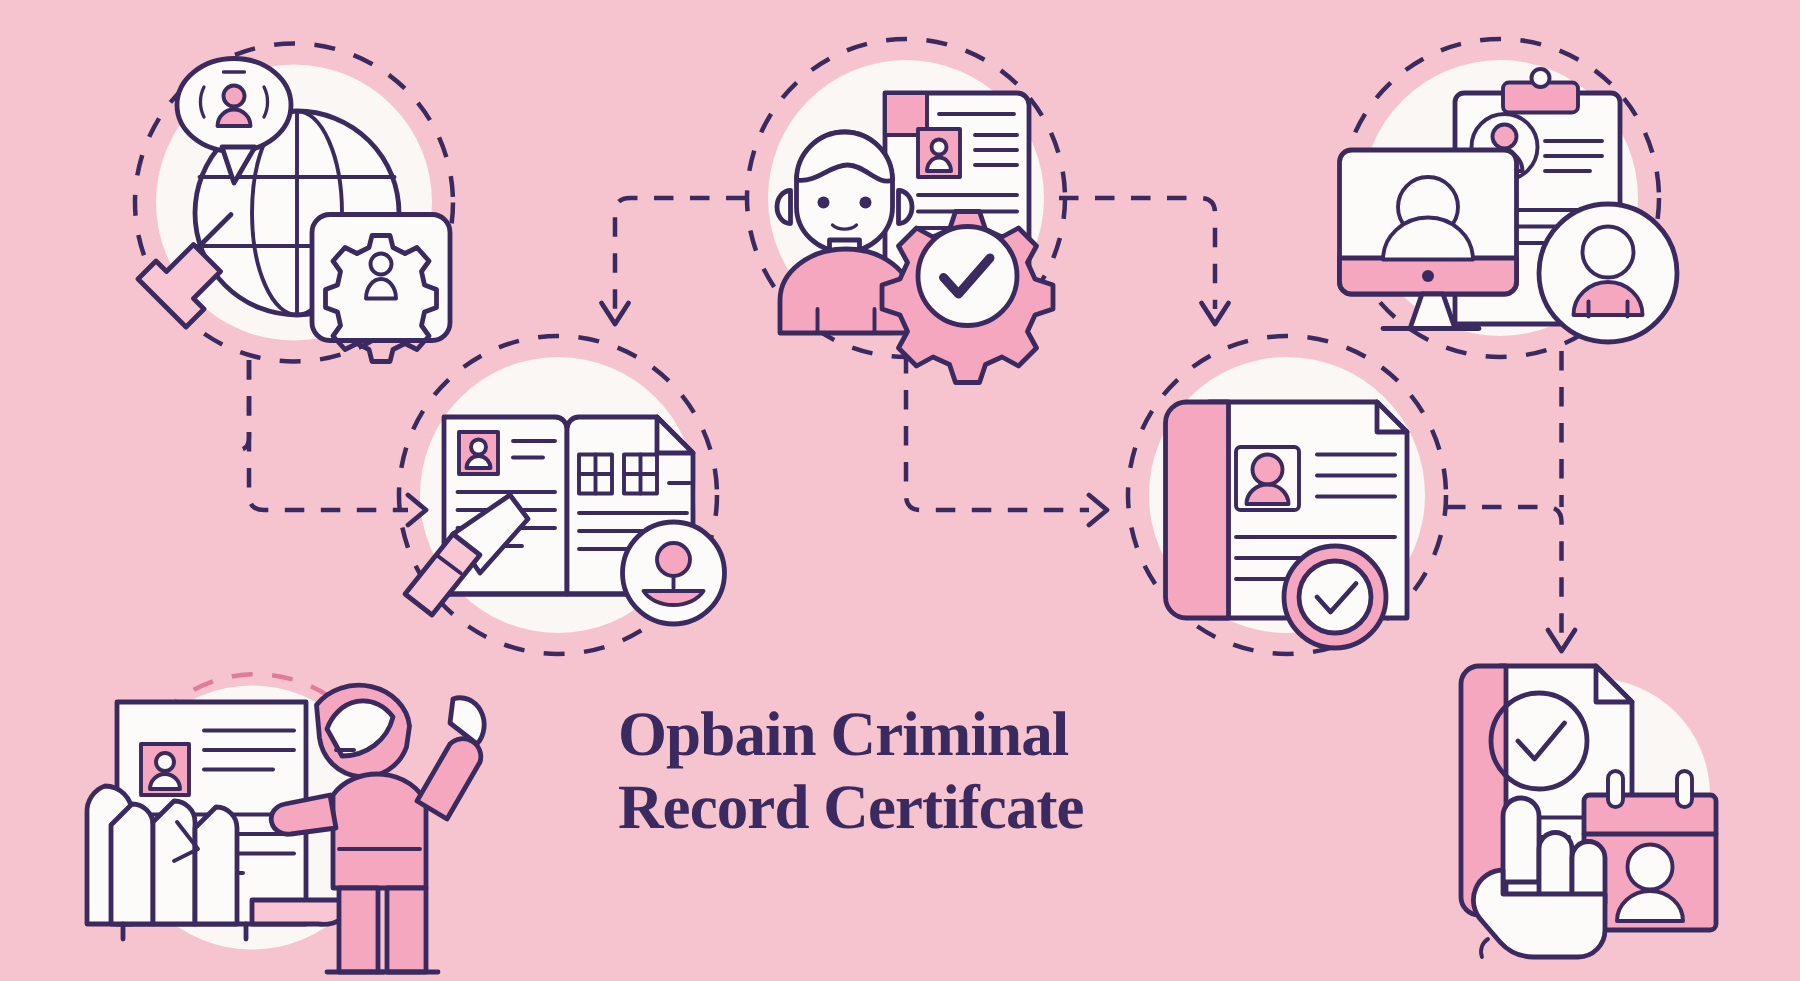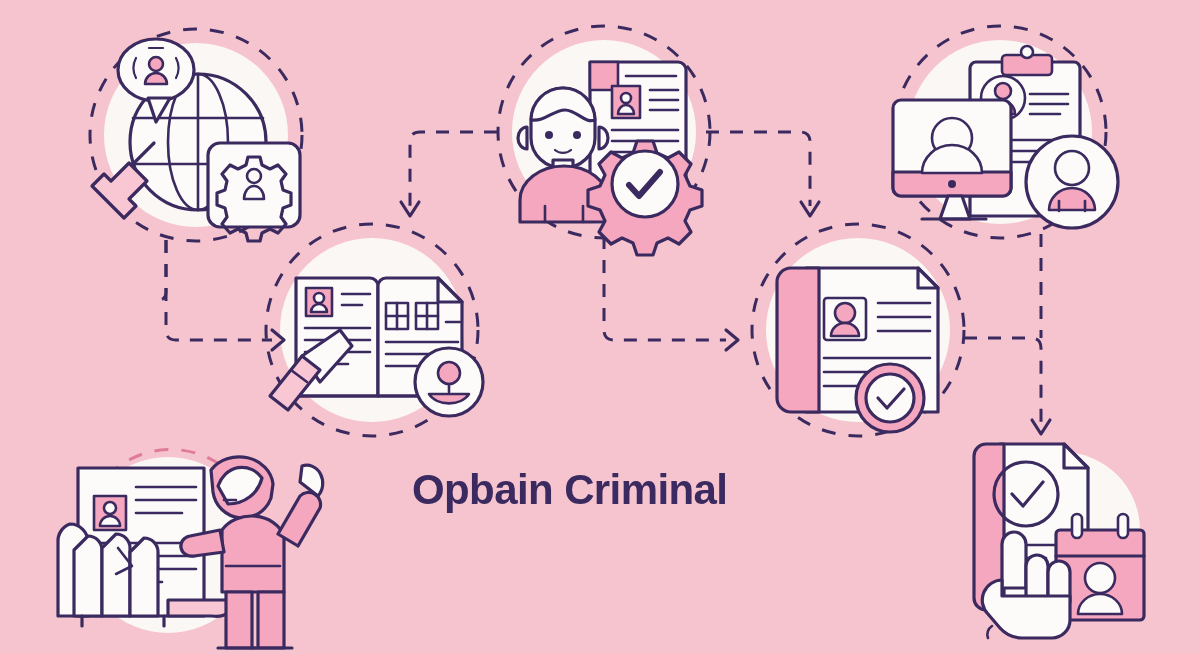--- a/index.html
+++ b/index.html
@@ -24,21 +24,21 @@
   }
   #title-block {
     position: absolute;
     left: 412px;
     top: 466px;
     width: 430px;
     line-height: 1.16;
     user-select: none;
   }
   .title-line {
-    font-family: Liberation Sans, sans-serif;
+    font-family: Liberation Serif, serif;
     font-weight: bold;
     font-size: 42px;
     letter-spacing: -0.6px;
     color: #3b2a5f;
     white-space: nowrap;
   }
 </style>
 </head>
 <body>
 
@@ -342,15 +342,16 @@
         <path class="wf" d="M 1026 566 a 11 11 0 0 1 22 0 v 34 h -22 Z"></path>
         <path class="wf" d="M 1048 572 a 11 11 0 0 1 22 0 v 30 h -22 Z"></path>
         <path class="wf" d="M 1002 580 a 20 20 0 0 0 -14 34 l 12 14 a 30 30 0 0 0 22 10 h 30 a 18 18 0 0 0 18 -18 v -24 h -68 Z"></path>
         <path class="ln2" d="M 992 626 a 10 10 0 0 0 -4 12"></path>
       </g>
     </g>
   </svg>
 
   <div id="title-block">
     <div class="title-line">Opbain Criminal</div>
+    <div class="title-line">Record Certifcate</div>
   </div>
 
 </div>
 
 </body></html>

